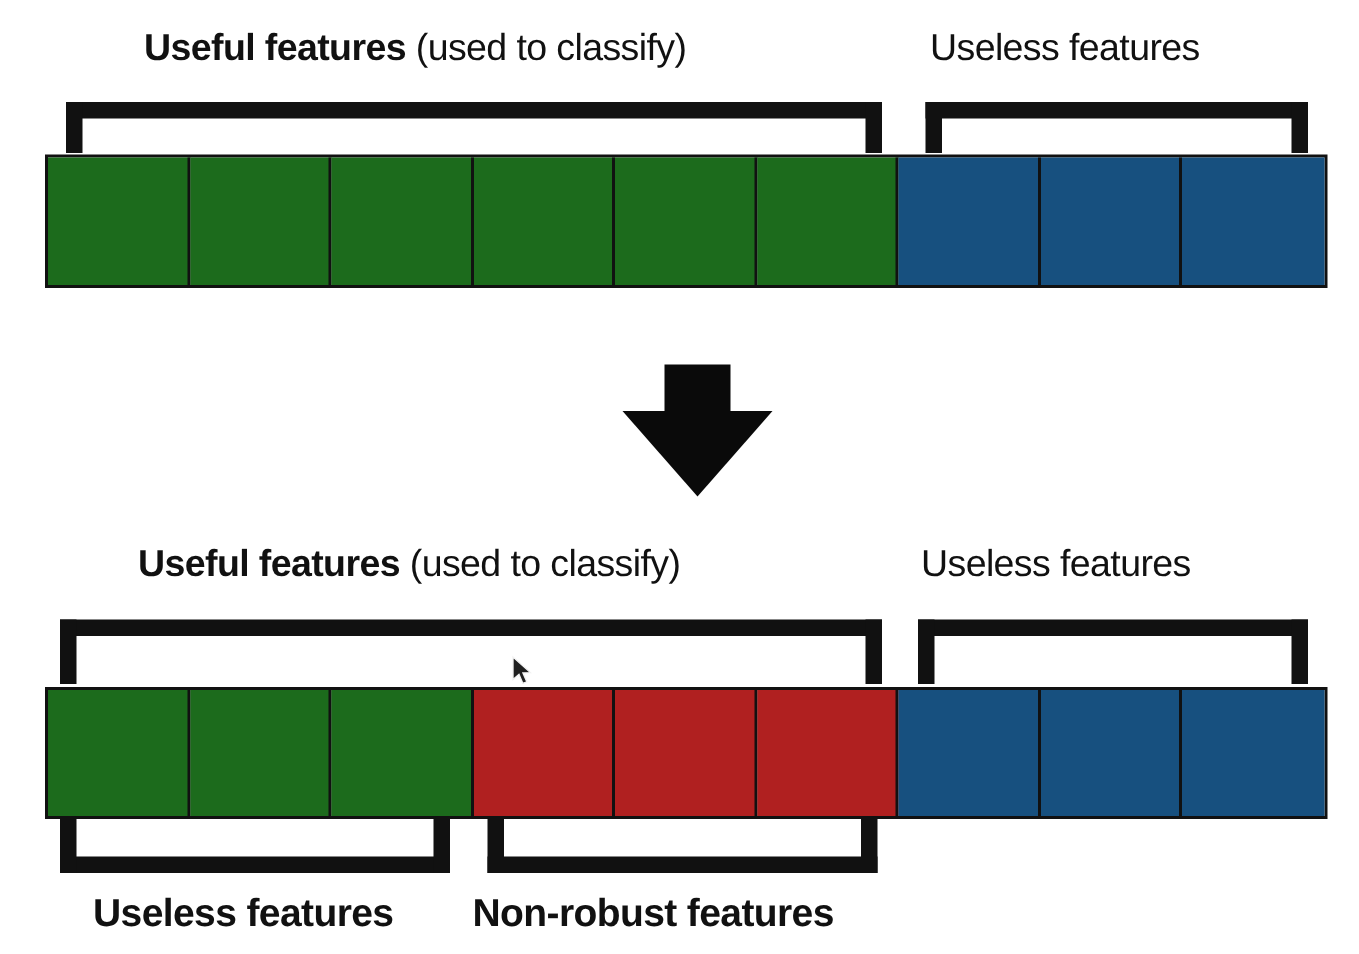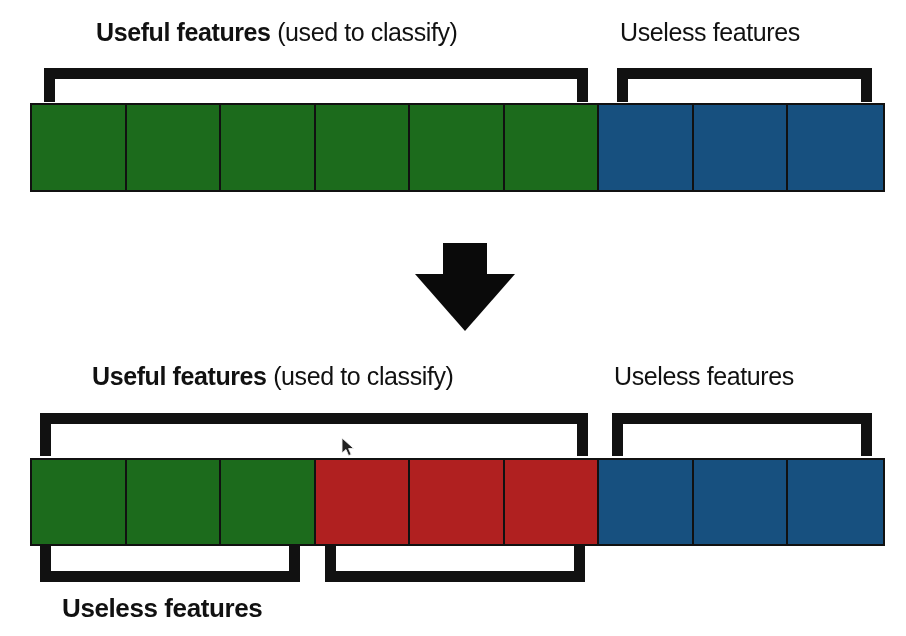--- a/index.html
+++ b/index.html
@@ -155,20 +155,21 @@
       <div class="cell blue" style="width: 11.1111%;"></div>
       <div class="cell blue" style="width: 11.1111%;"></div>
       <div class="cell blue" style="width: 11.1111%;"></div>
     </div>
 
   <div class="bracket up" style="left:40px; top:546px; width:260px; height:36px;"></div>
   <div class="bracket up" style="left:325px; top:546px; width:260px; height:36px;"></div>
 
   <div class="label cap-bottom" style="left:62px; top:595px;">Useless features</div>
 
+  <div class="label cap-bottom" style="left:315px; top:595px;">Non-robust features</div>
 
   <div class="cursor" style="left:341px; top:437px;">
     <svg width="16" height="22" viewBox="0 0 16 22" xmlns="http://www.w3.org/2000/svg">
       <path d="M1 1 L1 16 L5 12.5 L7.6 18.6 L10.2 17.5 L7.6 11.6 L12.6 11.4 Z" fill="#202020" stroke="#f2f2f2" stroke-width="0.9"></path>
     </svg>
   </div>
 
 </div>
 
 </body></html>

